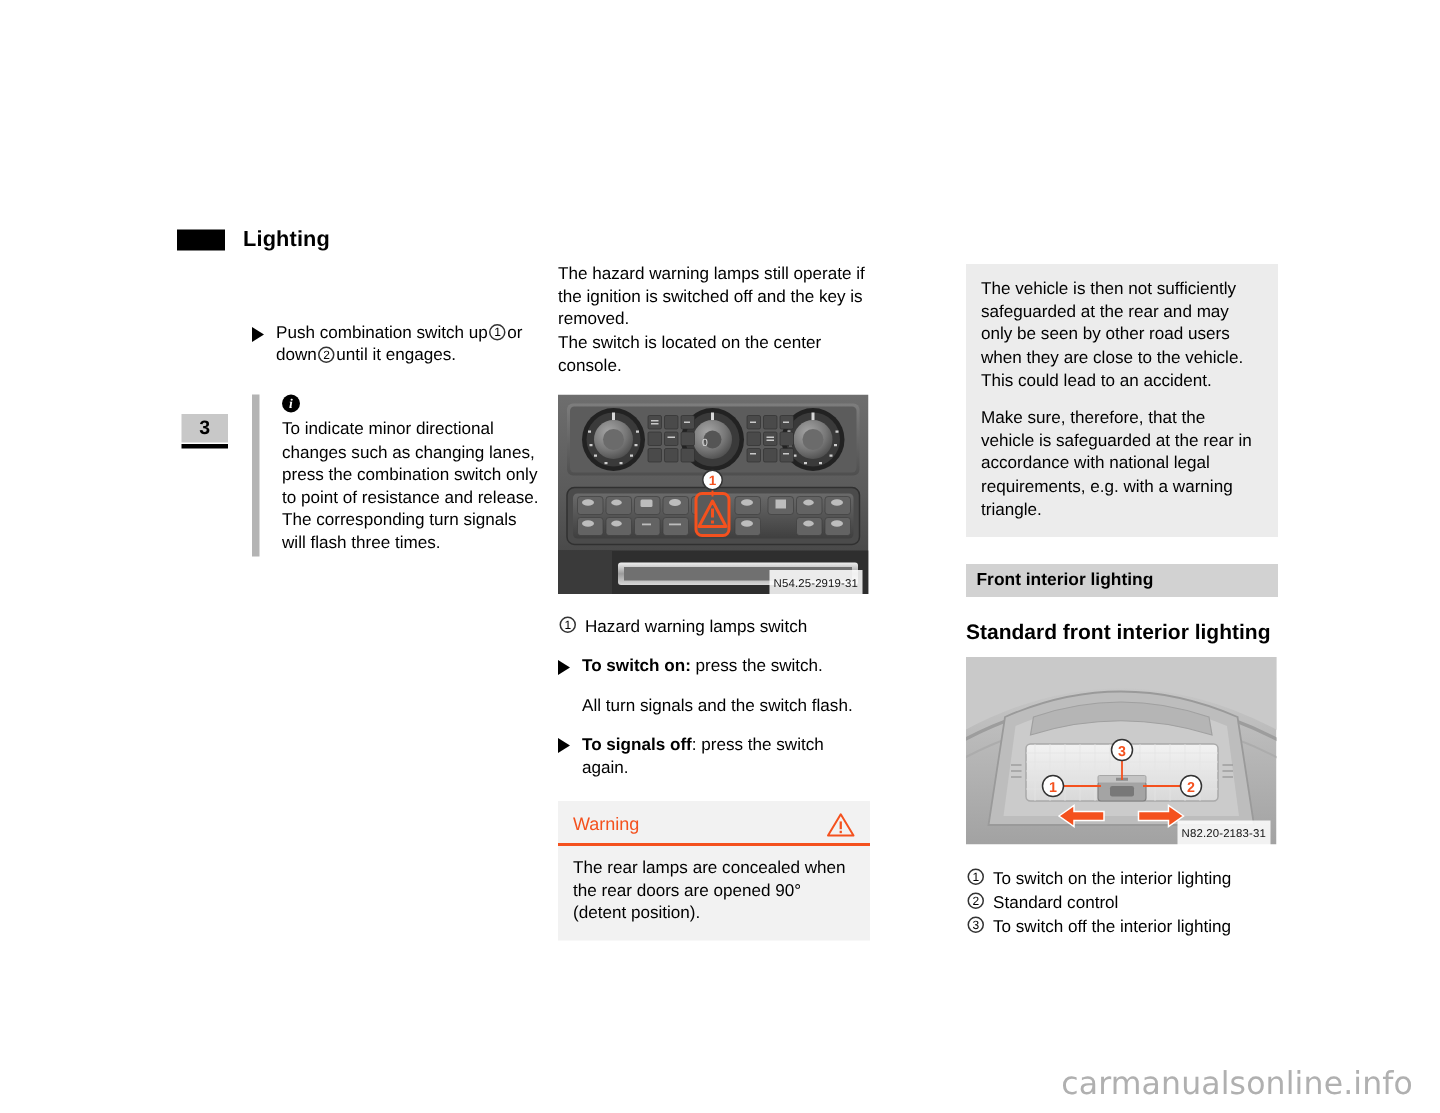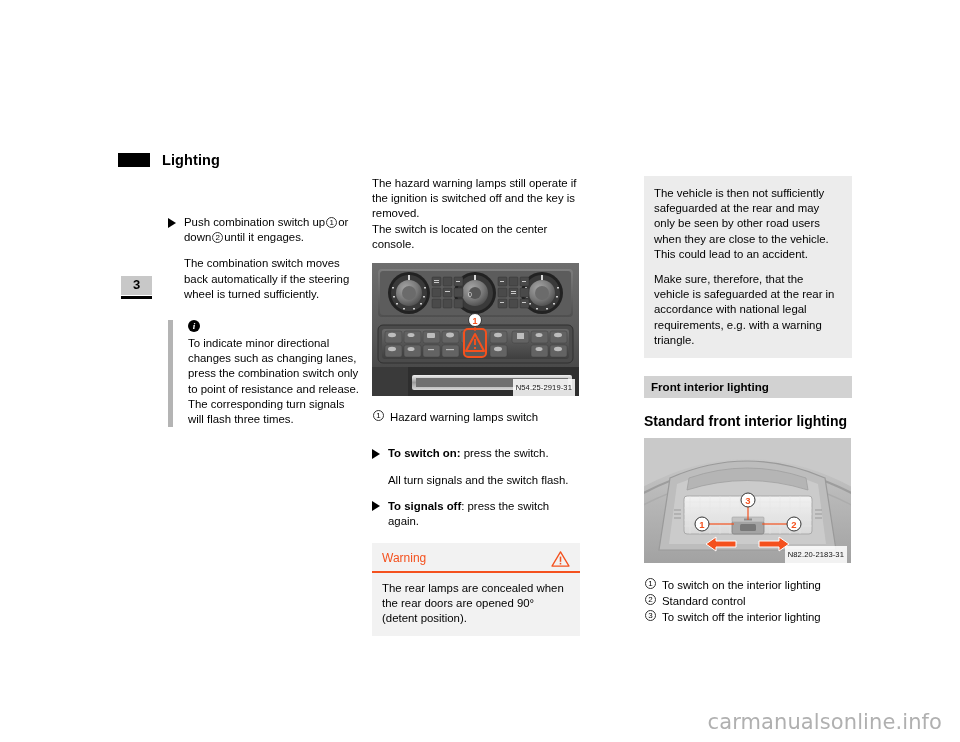--- a/index.html
+++ b/index.html
@@ -179,21 +179,20 @@
     <div class="chapter-tab-rule"></div>
   </div>
 
   <div class="col col-1">
 
     <div class="bullet">
       <span class="tri"></span>
       <span>Push combination switch up</span><span class="circ">1</span><span>or down</span><span class="circ">2</span><span>until it engages.</span>
     </div>
 
-    <p class="bullet-body">The combination switch moves back automatically if the steering wheel is turned sufficiently.</p>
 
     <div class="note">
       <div class="note-bar"></div>
       <div class="note-icon">i</div>
       <p class="tight">To indicate minor directional changes such as changing lanes, press the combination switch only to point of resistance and release. The corresponding turn signals will flash three times.</p>
     </div>
 
   </div>
 
   <div class="col col-2">
@@ -364,21 +363,21 @@
       <div class="fig-caption">N54.25-2919-31</div>
     </div>
 
     <div class="fig-list">
       <div class="fig-list-row">
         <span class="circ">1</span>
         <span>Hazard warning lamps switch</span>
       </div>
     </div>
 
-    <div class="bullet" style="margin-top:21px">
+    <div class="bullet" style="margin-top:11px">
       <span class="tri"></span>
       <b>To switch on:</b>
       <span>press the switch.</span>
     </div>
 
     <p class="bullet-body">All turn signals and the switch flash.</p>
 
     <div class="bullet">
       <span class="tri"></span>
       <b>To signals off</b><span>: press the switch again.</span>

